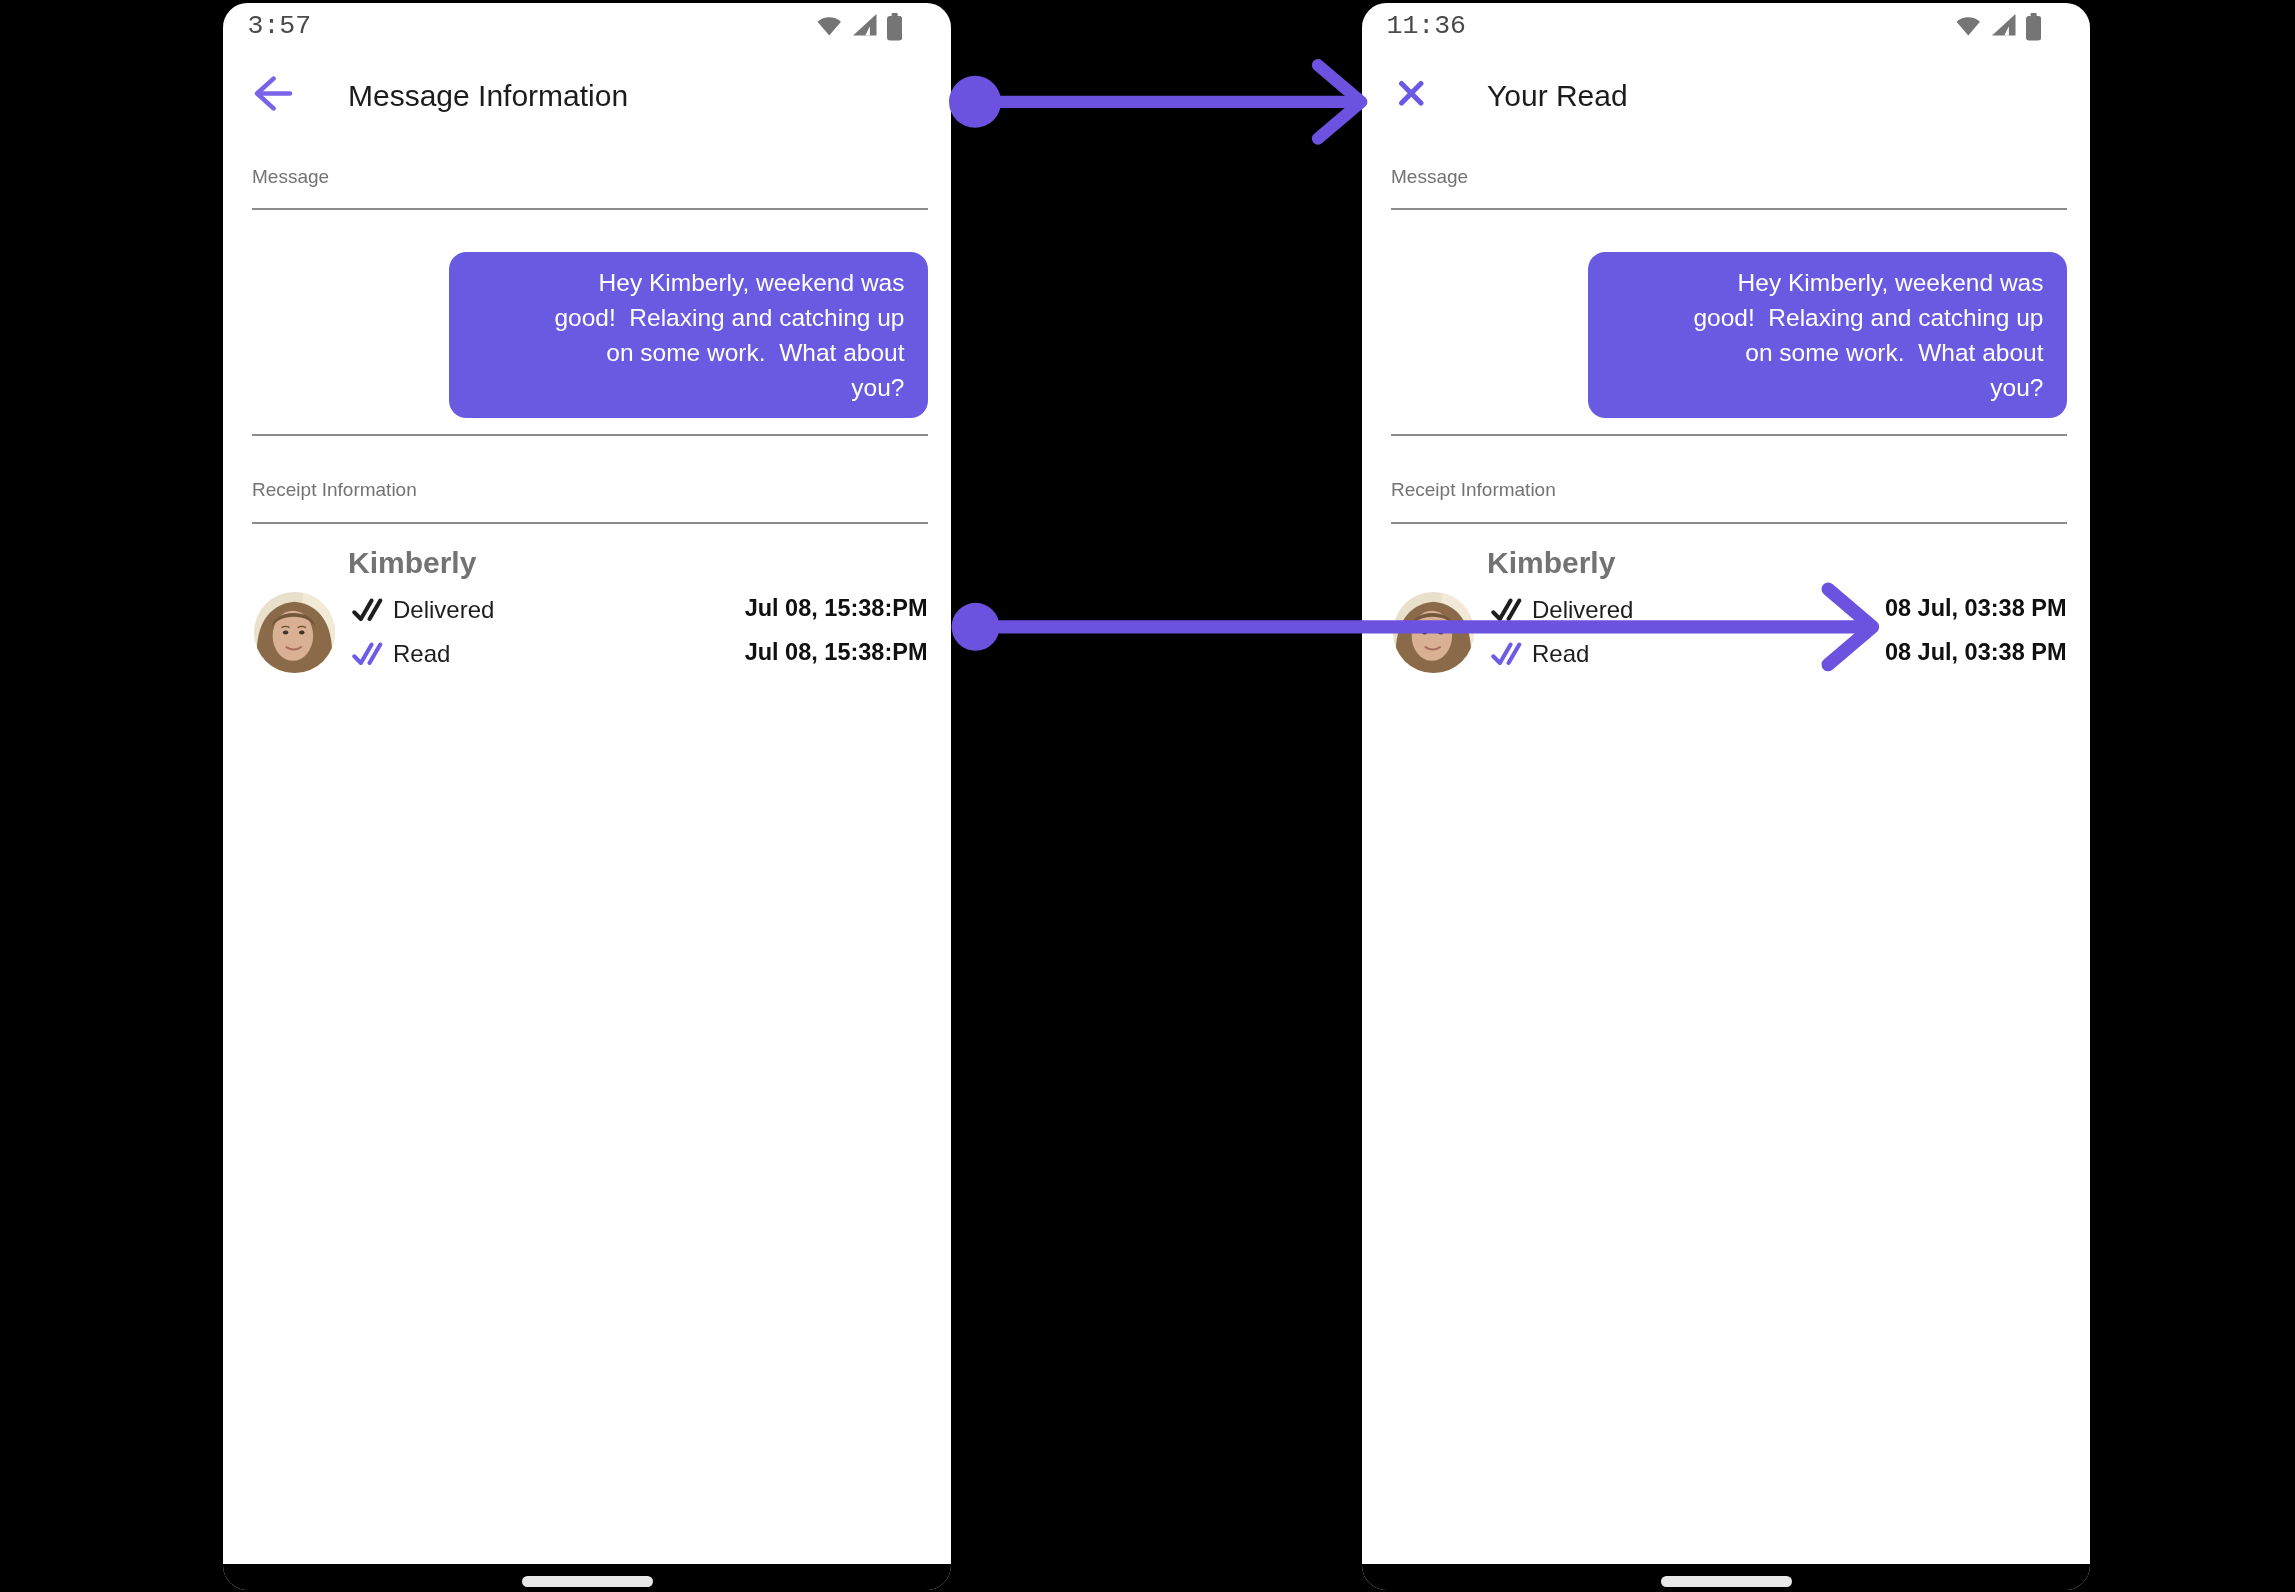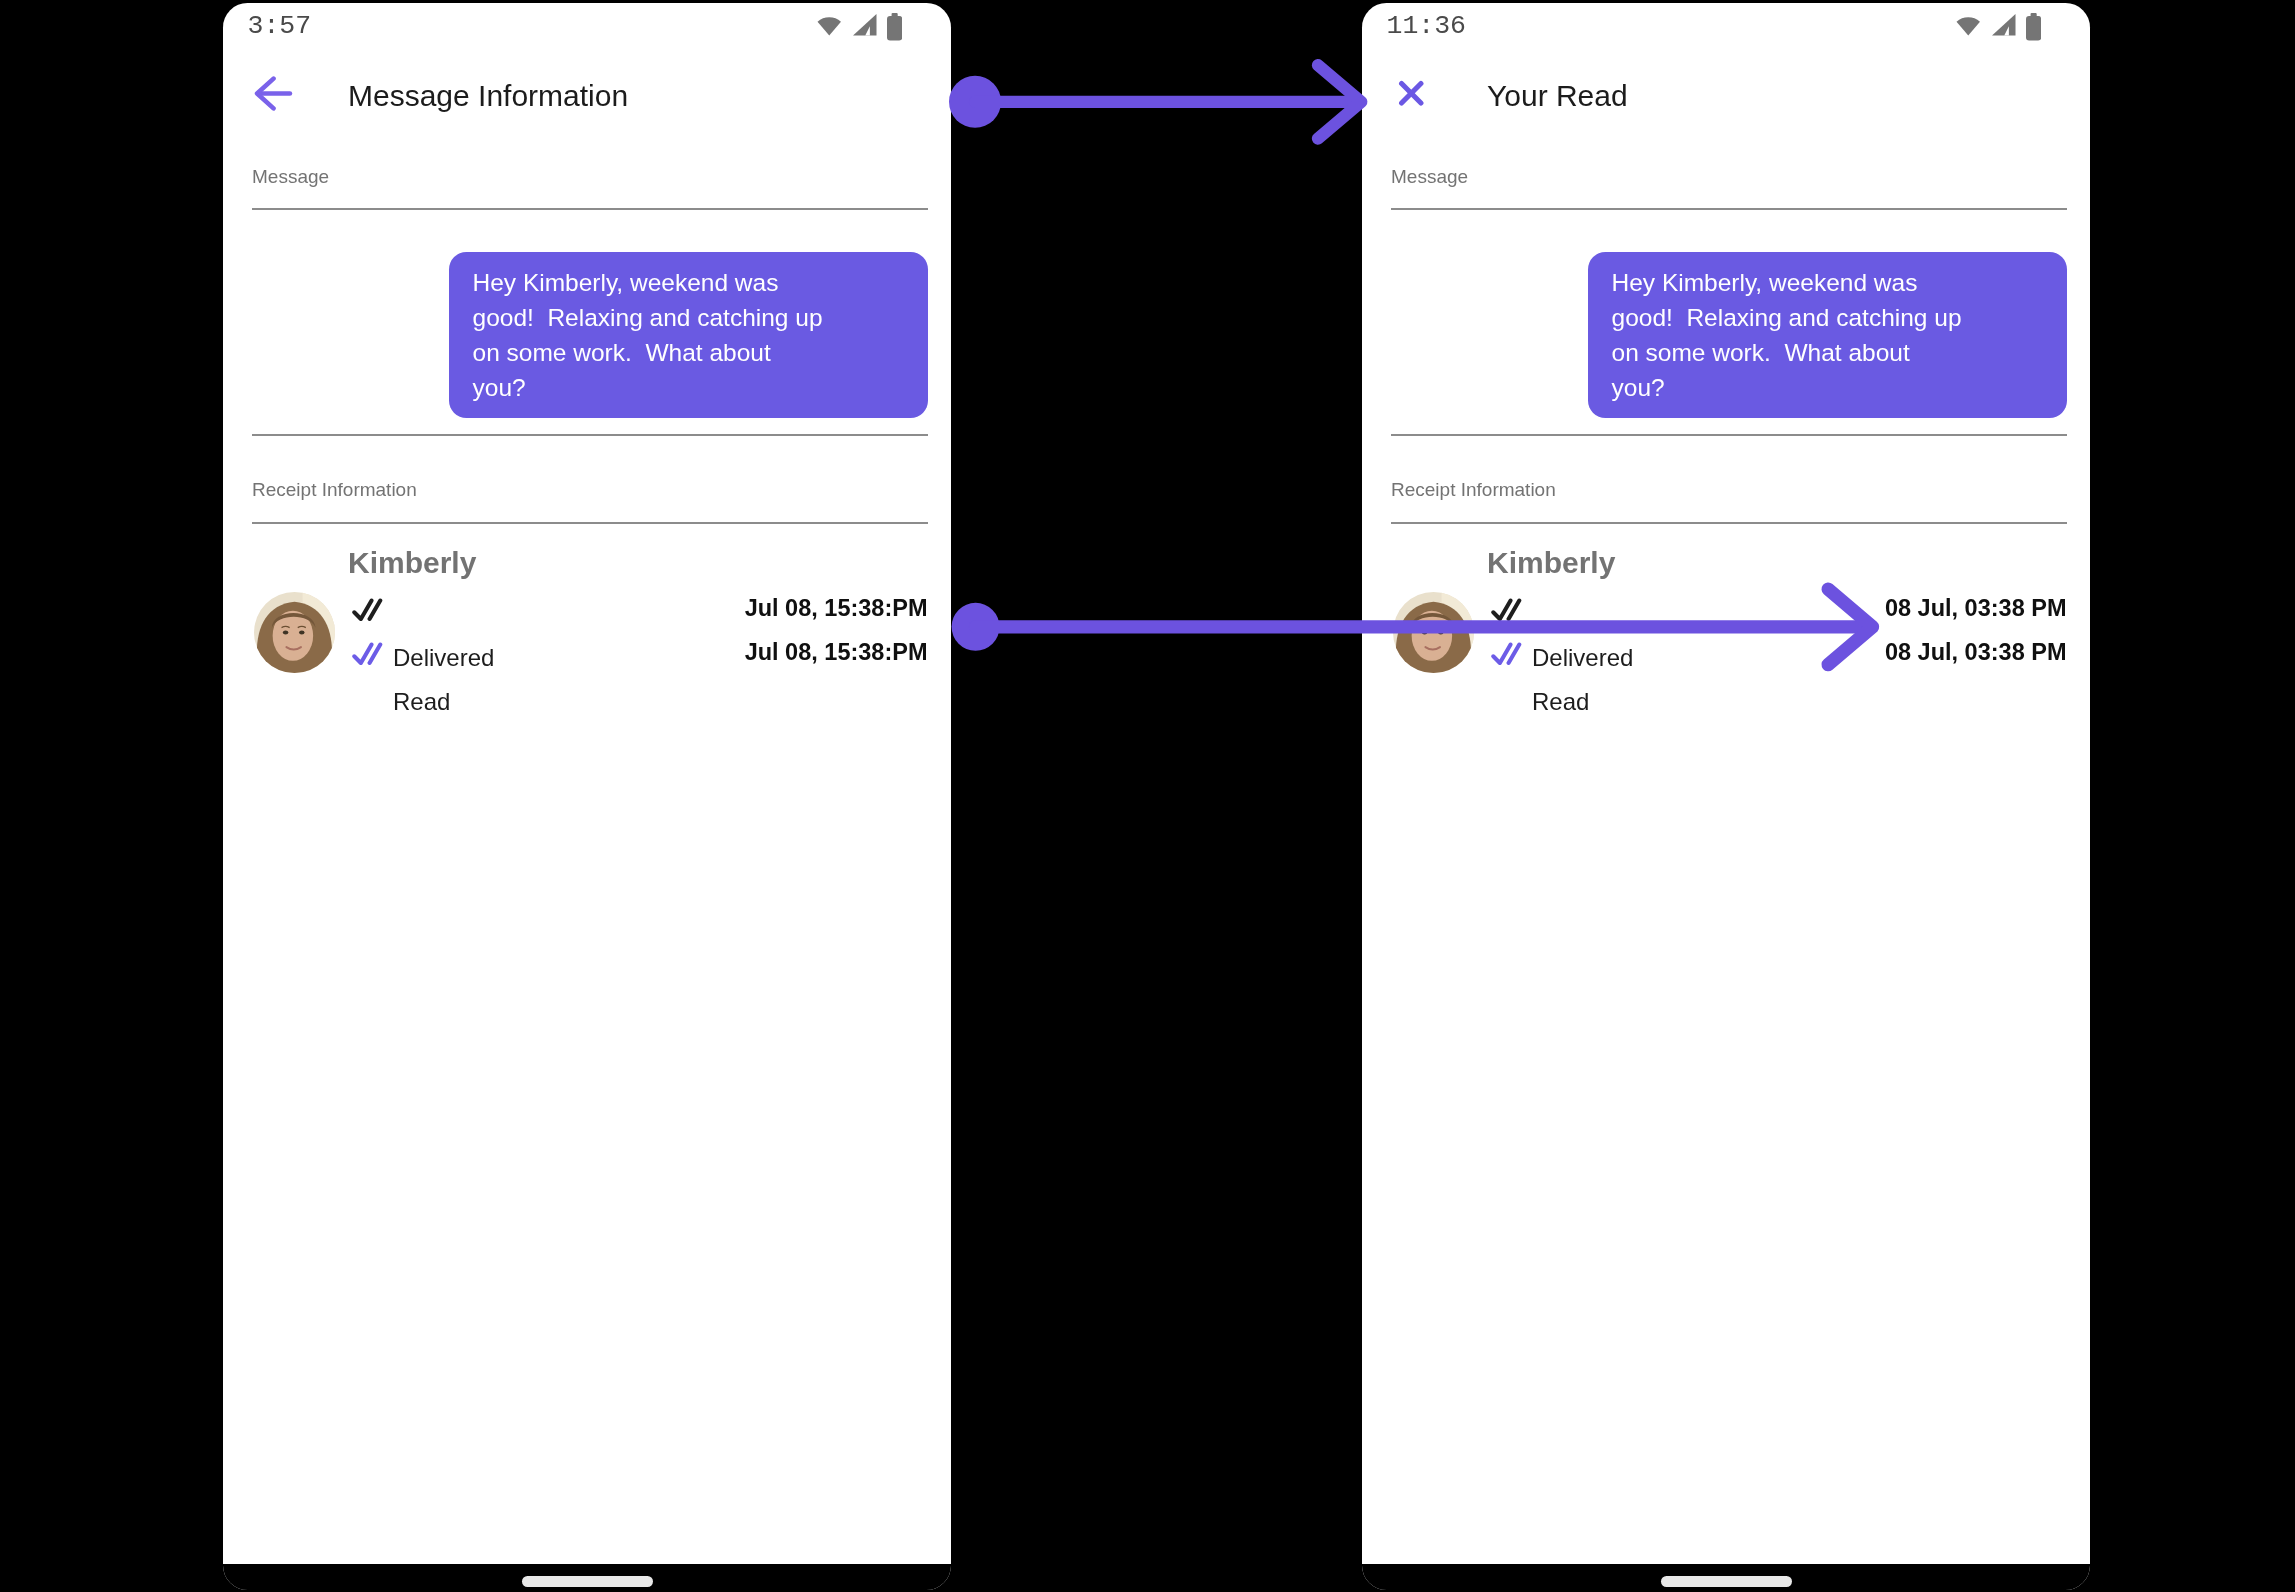--- a/index.html
+++ b/index.html
@@ -9,25 +9,25 @@
          border-radius:24.5px;overflow:hidden;}
   .phone.left{left:223px;} .phone.right{left:1362px;}
   .status-time{position:absolute;left:24.5px;top:8.2px;font-size:26.5px;color:#4a4a4a;font-family:Liberation Mono, monospace;}
   .status-icons{position:absolute;right:49px;top:10.2px;display:flex;align-items:flex-start;gap:9.2px;}
   .hdr-icon{position:absolute;left:29px;top:72px;width:41px;height:38px;display:flex;align-items:center;justify-content:center;}
   .hdr-title{position:absolute;left:125px;top:76px;font-size:30px;font-weight:400;color:#1c1c1c;}
   .sec-label{position:absolute;left:29px;font-size:19px;color:#737373;}
   .divider{position:absolute;left:29px;width:676px;height:1.5px;background:#8c8c8c;}
   .bubble{position:absolute;left:226px;top:249px;width:432px;padding:12.8px 23.5px;
           background:#6a5ae2;border-radius:17.4px;color:#fff;font-size:24.5px;line-height:35px;
-          white-space:pre-wrap;}
+          white-space:pre-wrap;text-align:right;}
   .contact-name{position:absolute;left:125px;top:543px;font-size:30px;font-weight:700;color:#737373;}
   .avatar{position:absolute;left:31px;top:589px;width:81px;height:81px;}
   .chk{position:absolute;left:128px;width:32px;height:24.5px;}
-  .row-status{position:absolute;left:170px;font-size:24px;color:#1d1d1d;margin-top:48px;}
+  .row-status{position:absolute;left:170px;font-size:24px;color:#1d1d1d;}
   .row-ts{position:absolute;right:23.5px;font-size:23.5px;font-weight:700;color:#101010;text-align:center;}
   .home-band{position:absolute;left:0;bottom:0;width:100%;height:26.5px;background:#000;}
   .home-pill{position:absolute;left:50%;top:12.2px;width:131px;height:11.2px;margin-left:-65px;
              border-radius:5.6px;background:#e8e8e8;}
   #arrow-layer{position:absolute;left:0;top:0;pointer-events:none;}
 </style>
 </head>
 <body>
 
 <div id="canvas">

